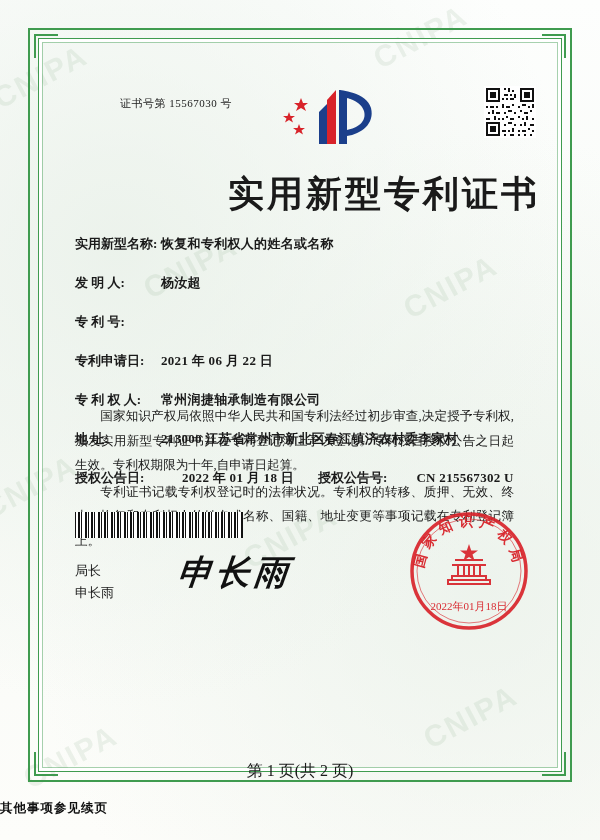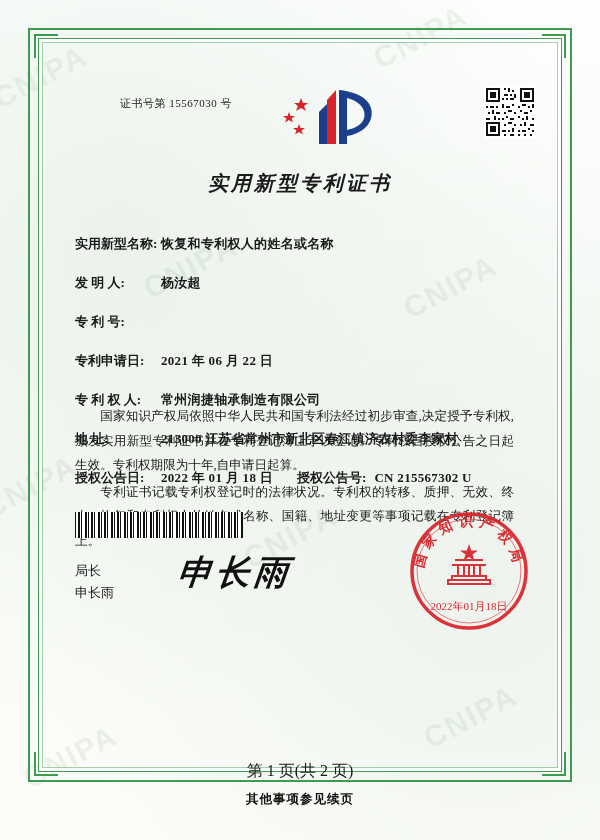--- a/index.html
+++ b/index.html
@@ -73,46 +73,45 @@
     position:absolute;left:215px;top:22px;width:120px;height:70px;
   }
 
   
   .qr{
     position:absolute;right:4px;top:26px;width:52px;height:52px;
   }
 
   .title{
     position:absolute;left:0;right:0;top:110px;
-    text-align:center;
-    font-size:20px;
+    text-align:right;
+    font-size:36px;
     font-weight:bold;
     letter-spacing:3px;
     font-family:"Liberation Serif", serif;
-    font-style:italic;
   }
 
   .fields{
     position:absolute;left:15px;right:10px;top:175px;
     font-size:13px;
   }
   .row{
     display:flex;
     align-items:baseline;
     margin-bottom:21px;
     font-weight:bold;
   }
   .label{
     width:86px;
     flex:0 0 86px;
     letter-spacing:0px;
     white-space:nowrap;
   }
   .value{flex:1;letter-spacing:.3px;}
-  .row.double .value{flex:0 0 auto;margin-right:24px;}
+  .row.double .value{flex:0 0 auto;margin-right:24px;margin-left:21px;}
   .row.double .label2{flex:0 0 auto;width:auto;margin-right:8px;white-space:nowrap;text-align:right;}
 
   .para{
     position:absolute;left:15px;right:10px;top:344px;
     font-size:12.6px;
     line-height:1.95;
     text-align:justify;
   }
   .para p{margin:0 16px 2px 0;text-indent:2em;}
 
@@ -148,22 +147,22 @@
     position:absolute;right:10px;top:450px;
     width:122px;height:122px;
   }
 
   .footer-page{
     position:absolute;left:0;right:0;bottom:-22px;
     text-align:center;font-size:16px;
   }
 
   .bottom-note{
-    position:absolute;left:0;right:0;bottom:32px;
-    text-align:center;
+    position:absolute;left:0;right:0;bottom:23px;
+    text-align:left;
     font-size:12.5px;
     color:#111;
     font-weight:bold;
     letter-spacing:1px;
   }
 </style>
 </head>
 <body>
 
 <div class="page">

